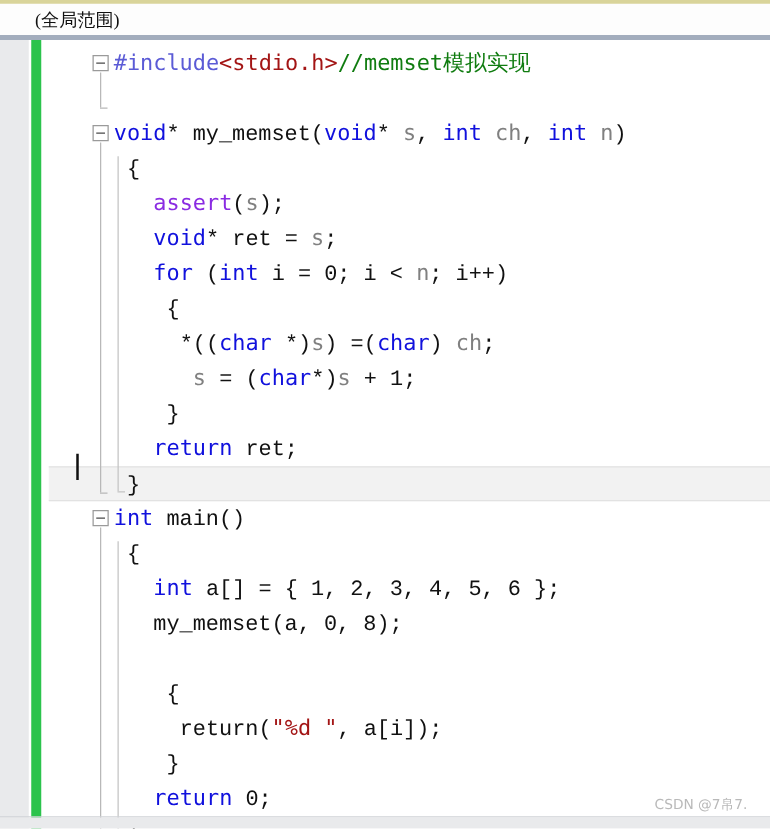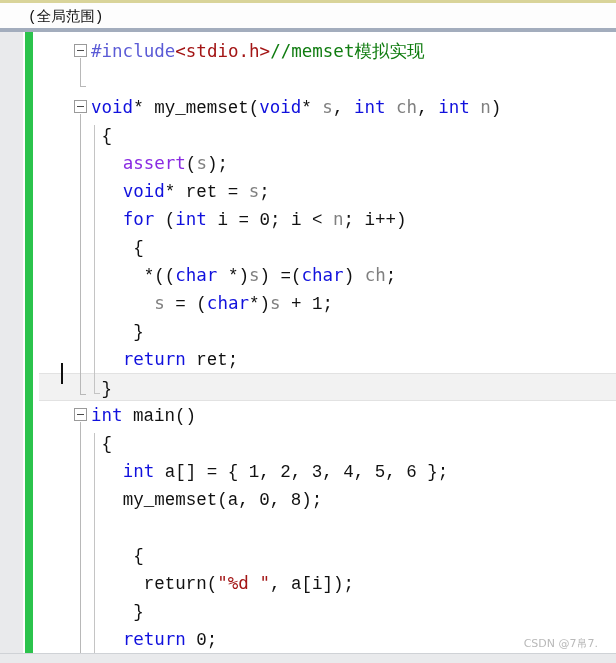--- a/index.html
+++ b/index.html
@@ -22,21 +22,21 @@
     width: 616px;
     height: 28px;
     background: #fdfdfd;
     border-top: 3px solid #d9d49a;
     box-sizing: border-box;
   }
   #scope-text {
     position: absolute;
     left: 28px;
     top: 4px;
-    font-family: Liberation Mono, monospace;
+    font-family: Liberation Serif, serif;
     font-size: 14.5px;
     color: #101010;
     white-space: pre;
     text-align: right;
   }
   #topbar-sep {
     position: absolute;
     left: 0; top: 28px;
     width: 616px;
     height: 4px;

